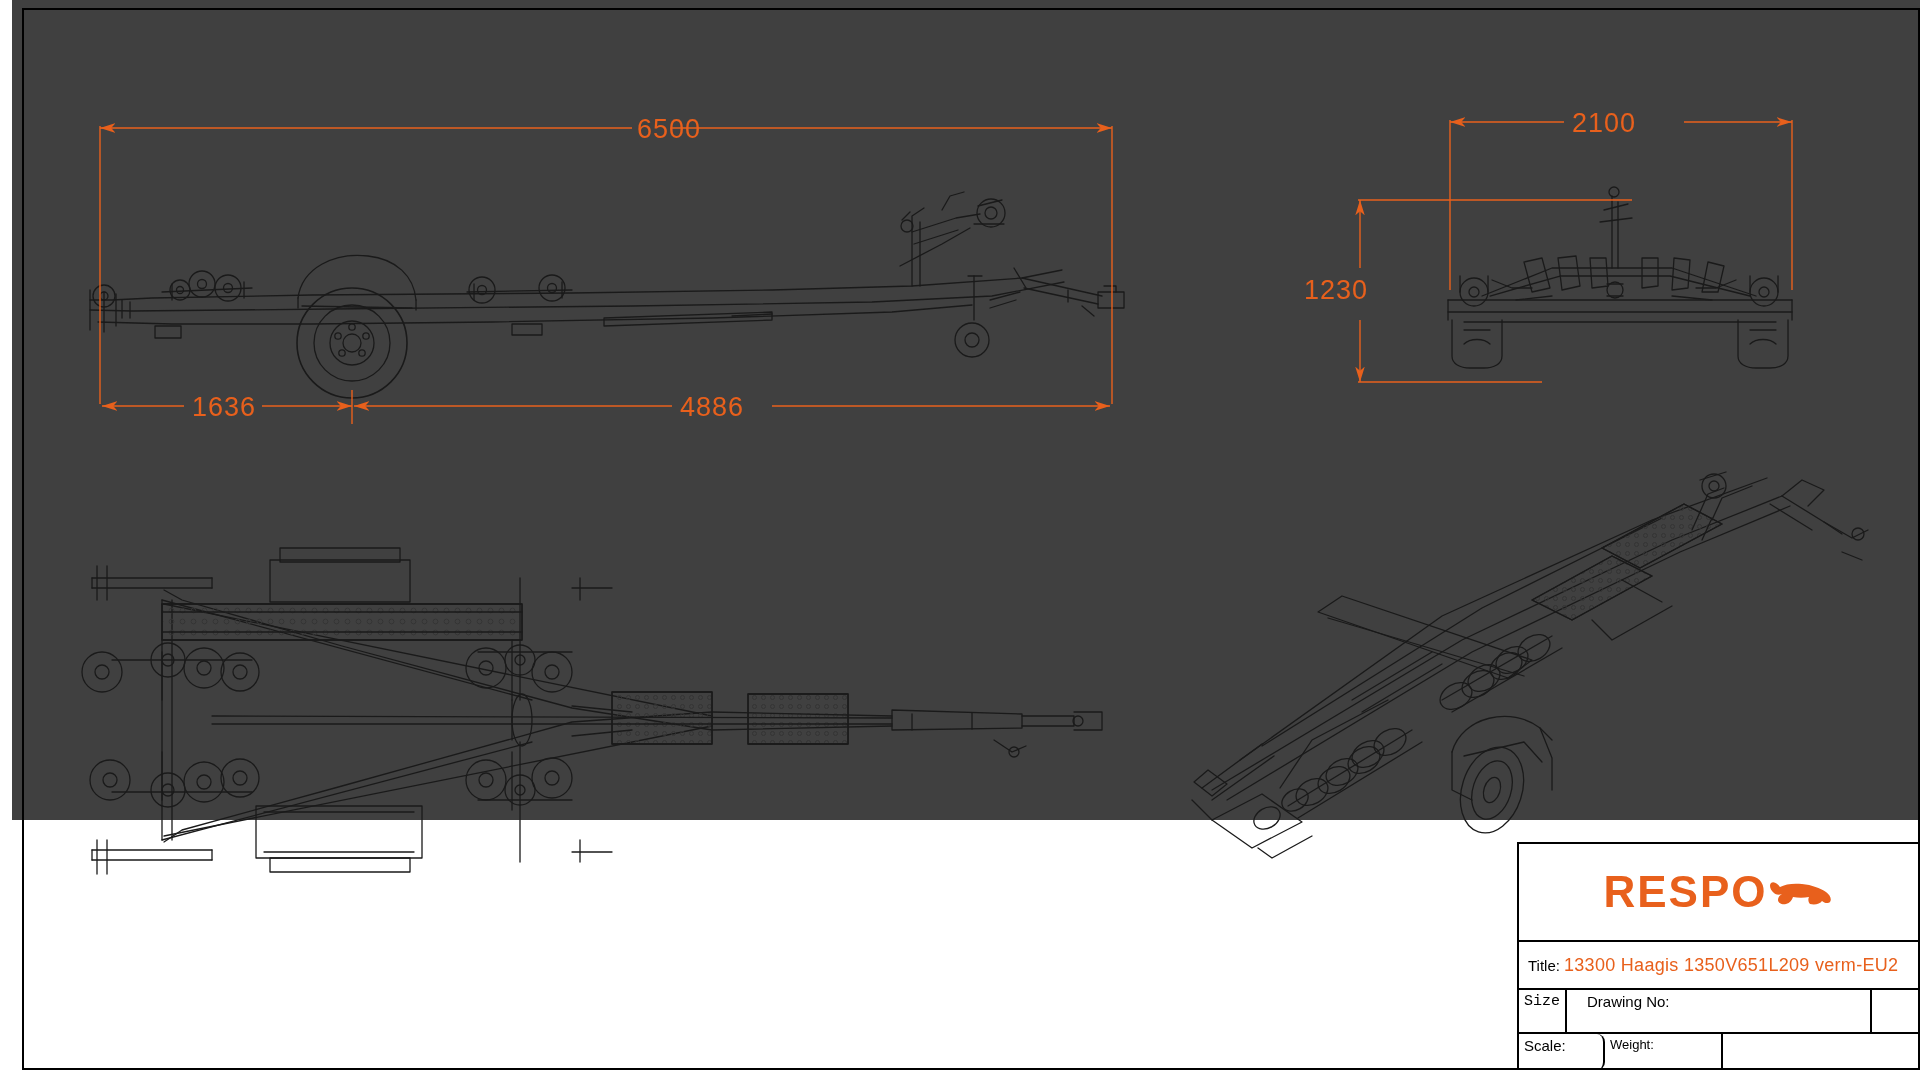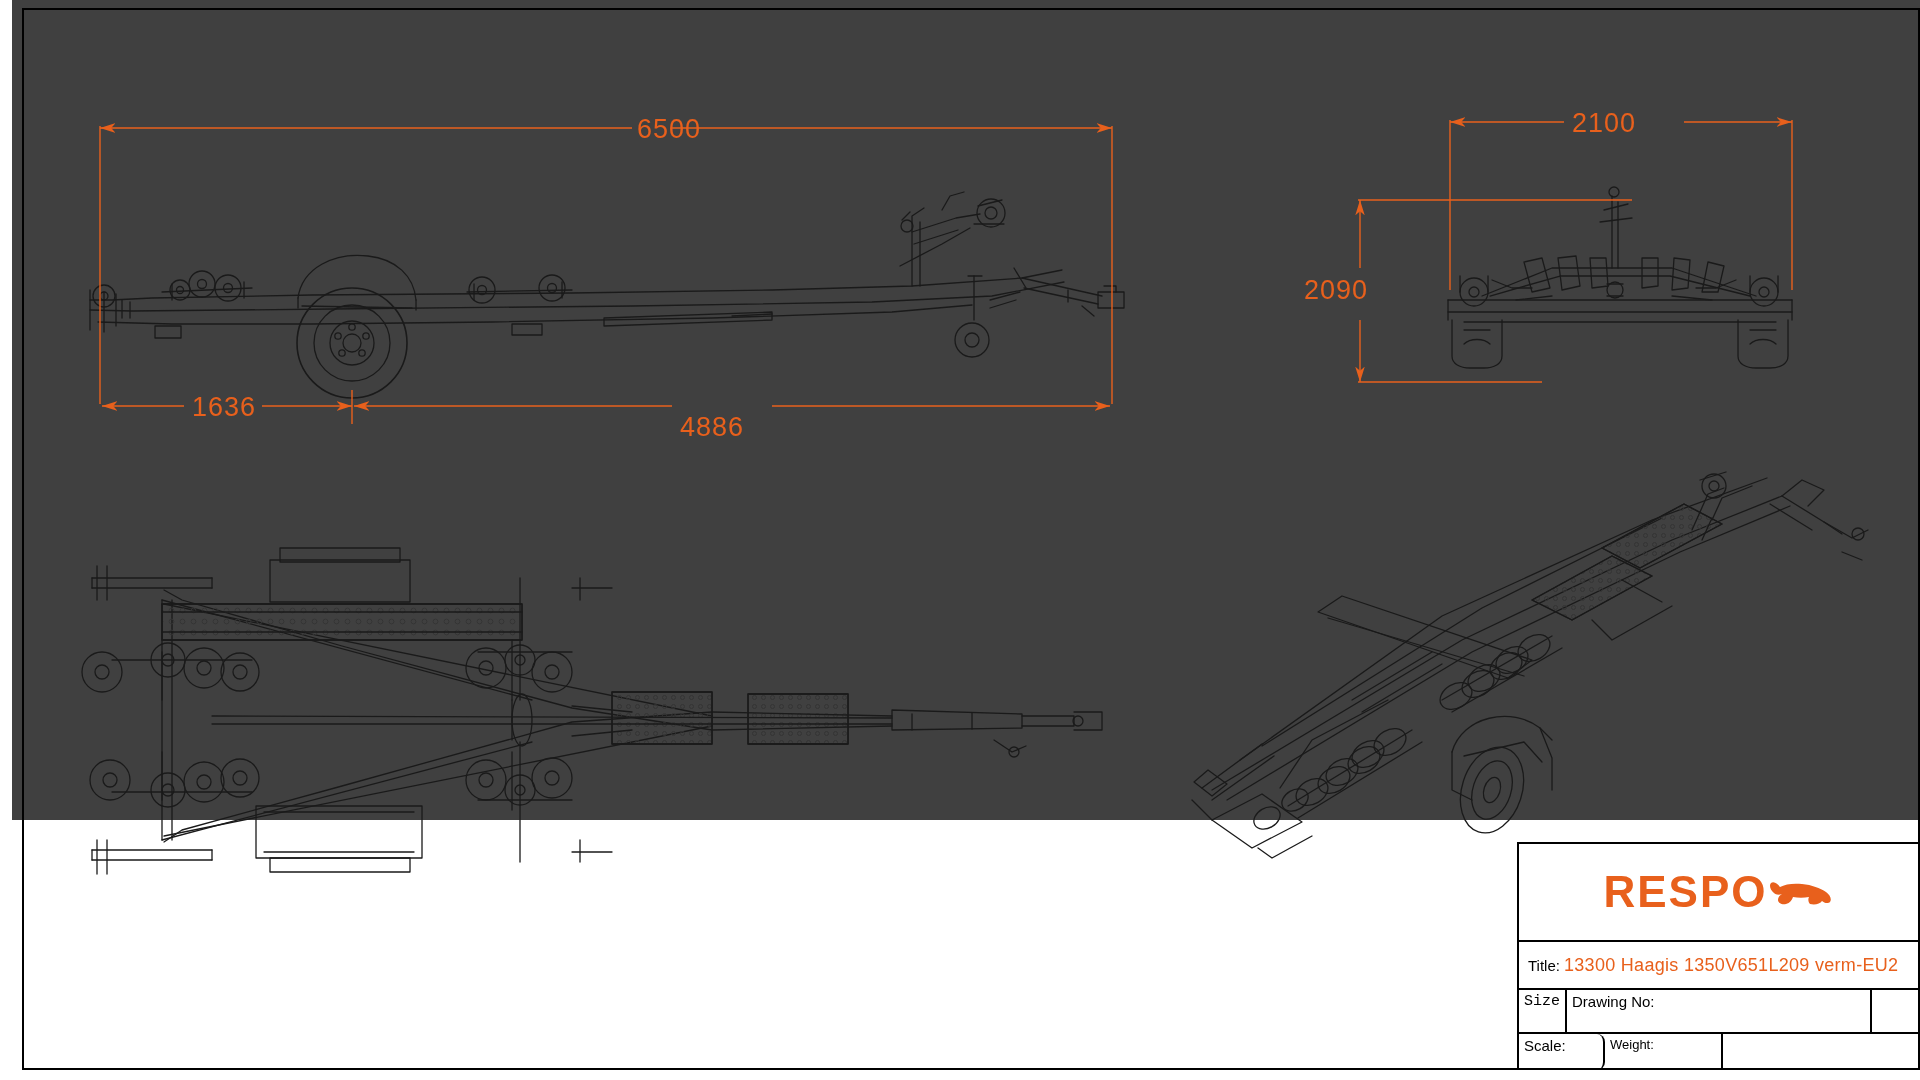--- a/index.html
+++ b/index.html
@@ -112,21 +112,21 @@
     font-size: 15px;
     padding: 3px 0 0 5px;
     font-family: Liberation Mono, monospace;
   }
   #size-row .cell-drawno {
     flex: 1;
     height: 100%;
     border-right: 2px solid #000;
     box-sizing: border-box;
     font-size: 15px;
-    padding: 3px 0 0 5px;
+    padding: 3px 0 0 20px;
   }
   #size-row .cell-blank {
     width: 46px;
     height: 100%;
     box-sizing: border-box;
   }
   #scale-row {
     position: relative;
     height: 36px;
     display: flex;
@@ -499,23 +499,23 @@
 
       <line x1="1348" y1="200" x2="1348" y2="268" marker-start="url(#arrR)"></line>
       <line x1="1348" y1="320" x2="1348" y2="382" marker-end="url(#arrL)"></line>
       <line x1="1346" y1="200" x2="1620" y2="200"></line>
       <line x1="1346" y1="382" x2="1530" y2="382"></line>
     </g>
   </svg>
 
   <div class="dimtext" style="left:625px; top:114px;">6500</div>
   <div class="dimtext" style="left:180px; top:392px;">1636</div>
-  <div class="dimtext" style="left:668px; top:412px;">4886</div>
+  <div class="dimtext" style="left:668px; top:392px;">4886</div>
   <div class="dimtext" style="left:1560px; top:108px;">2100</div>
-  <div class="dimtext" style="left:1292px; top:275px;">2090</div>
+  <div class="dimtext" style="left:1292px; top:275px;">1230</div>
 
   <div id="titleblock">
 
     <div id="logo-cell">
       <div id="logo-word">RESPO</div>
       <svg id="logo-mark" width="66" height="26" viewBox="0 0 66 26">
         <path d="M6,13 C2,10 1,5 3,3 C6,1 10,4 12,7 C17,4 26,3 34,4 C44,5 52,8 58,12 C62,15 64,19 62,22 C60,24 56,23 54,21 C52,24 47,25 42,24 C40,22 40,19 41,17 C36,18 30,18 25,17 C24,20 22,23 18,24 C14,25 10,23 10,20 C10,17 12,15 14,14 C11,15 8,15 6,13 Z" fill="#E8601C"></path>
       </svg>
     </div>
 

